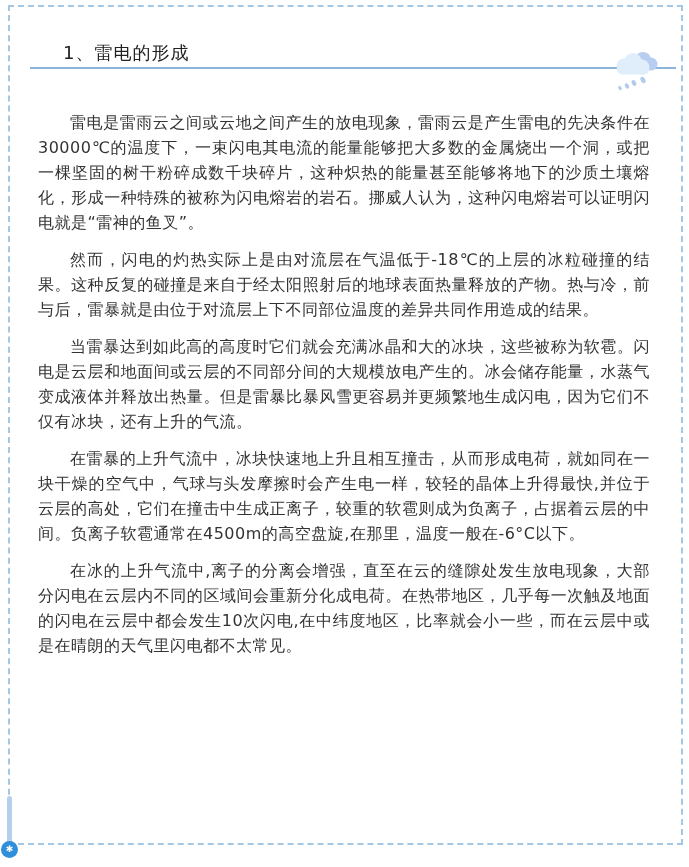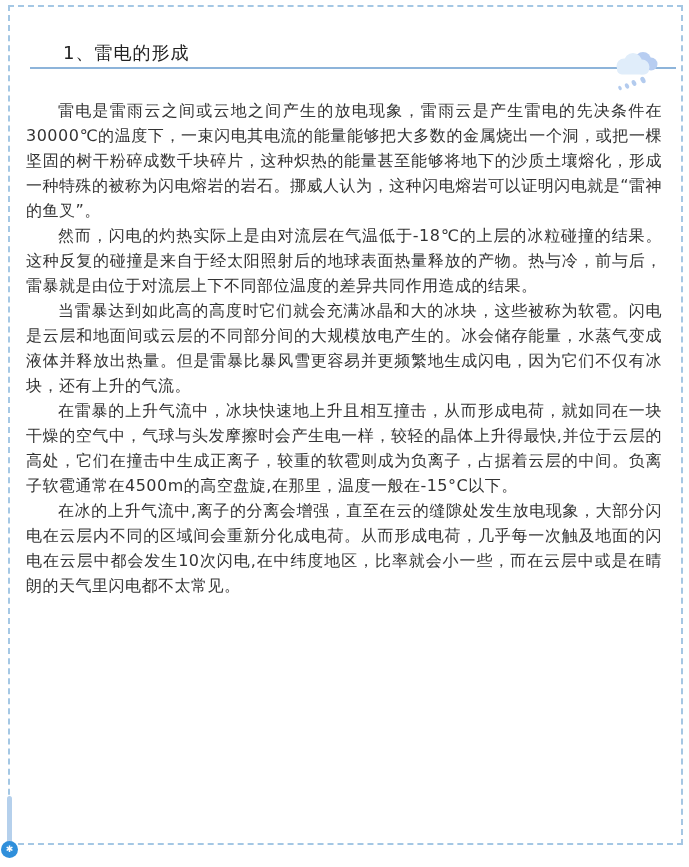--- a/index.html
+++ b/index.html
@@ -48,21 +48,21 @@
   }
   .content {
     position: absolute;
     left: 0;
     top: 91px;
     width: 100%;
     box-sizing: border-box;
     padding: 0 19px 0 16px;
   }
   .content p {
-    margin: 0;
+    margin: 12px;
     text-indent: 2em;
     text-align: justify;
     font-size: 16px;
     line-height: 25px;
     letter-spacing: 0.5px;
     color: #333333;
   }
   .corner-pin {
     position: absolute;
     left: -10px;
@@ -123,22 +123,22 @@
         <ellipse cx="24" cy="35" rx="2.1" ry="3.1" transform="rotate(-28 24 35)"></ellipse>
         <ellipse cx="33" cy="32" rx="2.3" ry="3.4" transform="rotate(-28 33 32)"></ellipse>
       </g>
     </svg>
   </div>
 
   <div class="content">
     <p>雷电是雷雨云之间或云地之间产生的放电现象，雷雨云是产生雷电的先决条件在30000℃的温度下，一束闪电其电流的能量能够把大多数的金属烧出一个洞，或把一棵坚固的树干粉碎成数千块碎片，这种炽热的能量甚至能够将地下的沙质土壤熔化，形成一种特殊的被称为闪电熔岩的岩石。挪威人认为，这种闪电熔岩可以证明闪电就是“雷神的鱼叉”。</p>
     <p>然而，闪电的灼热实际上是由对流层在气温低于-18℃的上层的冰粒碰撞的结果。这种反复的碰撞是来自于经太阳照射后的地球表面热量释放的产物。热与冷，前与后，雷暴就是由位于对流层上下不同部位温度的差异共同作用造成的结果。</p>
     <p>当雷暴达到如此高的高度时它们就会充满冰晶和大的冰块，这些被称为软雹。闪电是云层和地面间或云层的不同部分间的大规模放电产生的。冰会储存能量，水蒸气变成液体并释放出热量。但是雷暴比暴风雪更容易并更频繁地生成闪电，因为它们不仅有冰块，还有上升的气流。</p>
-    <p>在雷暴的上升气流中，冰块快速地上升且相互撞击，从而形成电荷，就如同在一块干燥的空气中，气球与头发摩擦时会产生电一样，较轻的晶体上升得最快,并位于云层的高处，它们在撞击中生成正离子，较重的软雹则成为负离子，占据着云层的中间。负离子软雹通常在4500m的高空盘旋,在那里，温度一般在-15°C以下。</p>
-    <p>在冰的上升气流中,离子的分离会增强，直至在云的缝隙处发生放电现象，大部分闪电在云层内不同的区域间会重新分化成电荷。从而形成电荷，几乎每一次触及地面的闪电在云层中都会发生10次闪电,在中纬度地区，比率就会小一些，而在云层中或是在晴朗的天气里闪电都不太常见。</p>
+    <p>在雷暴的上升气流中，冰块快速地上升且相互撞击，从而形成电荷，就如同在一块干燥的空气中，气球与头发摩擦时会产生电一样，较轻的晶体上升得最快,并位于云层的高处，它们在撞击中生成正离子，较重的软雹则成为负离子，占据着云层的中间。负离子软雹通常在4500m的高空盘旋,在那里，温度一般在-6°C以下。</p>
+    <p>在冰的上升气流中,离子的分离会增强，直至在云的缝隙处发生放电现象，大部分闪电在云层内不同的区域间会重新分化成电荷。在热带地区，几乎每一次触及地面的闪电在云层中都会发生10次闪电,在中纬度地区，比率就会小一些，而在云层中或是在晴朗的天气里闪电都不太常见。</p>
   </div>
 
   <div class="corner-pin">
     <div class="pin-stem"></div>
     <div class="pin-circle">
       <span>✱</span>
     </div>
   </div>
 
 </div>

